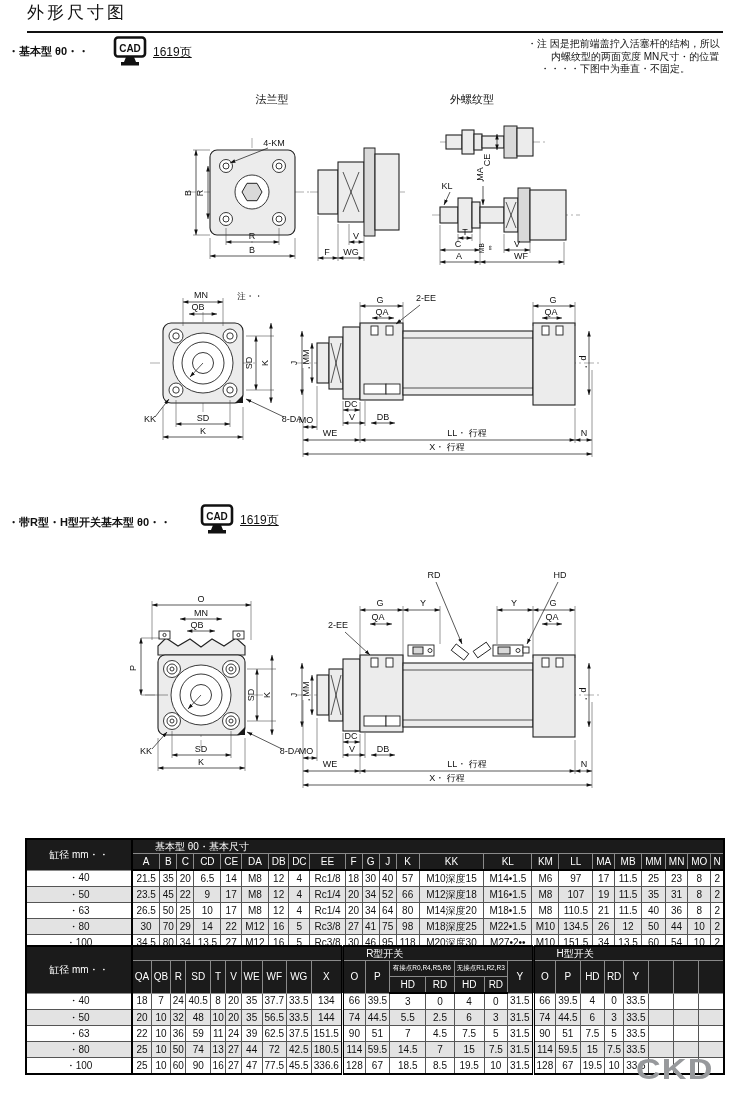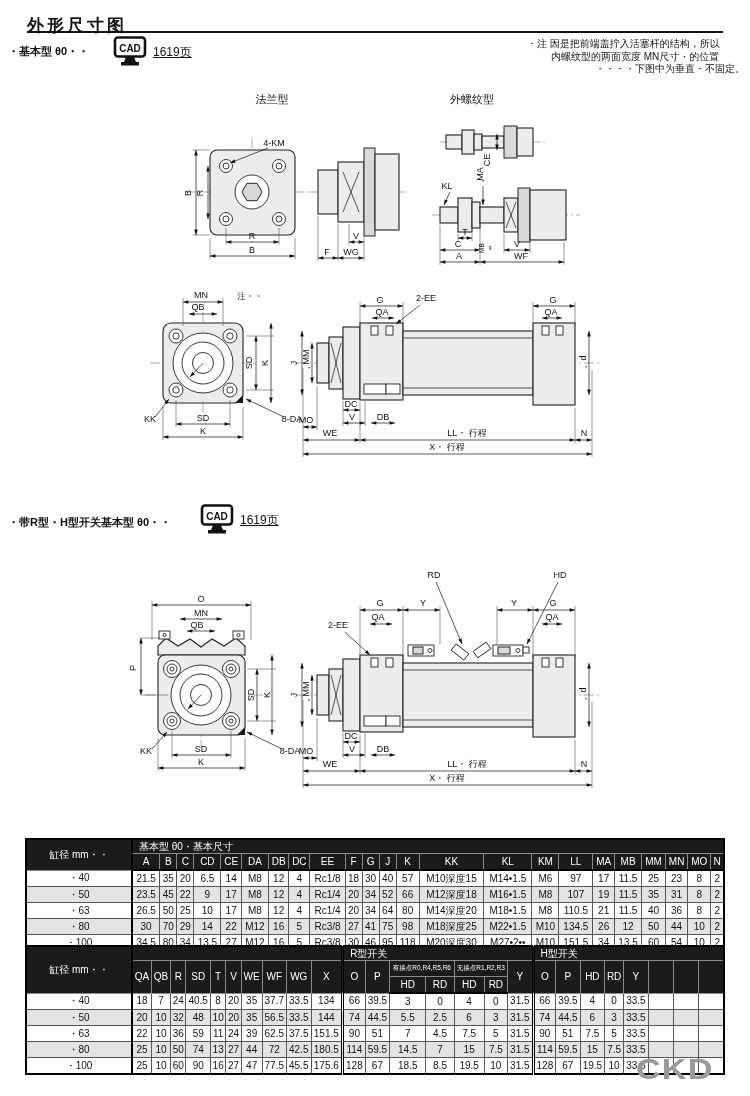--- a/index.html
+++ b/index.html
@@ -1,34 +1,34 @@
 <!DOCTYPE html>
 <html><head>
 <meta charset="utf-8">
 <style>
   html,body{margin:0;padding:0;background:#fff;}
   .page{position:relative;width:750px;height:1096px;background:#fff;overflow:hidden;
         font-family:"Liberation Sans",sans-serif;color:#111;}
   .abs{position:absolute;}
-  .page-title{left:27px;top:14px;font-size:17px;font-weight:bold;letter-spacing:3px;}
+  .page-title{left:27px;top:1px;font-size:17px;font-weight:normal;letter-spacing:3px;}
   .title-rule{left:27px;top:31px;width:696px;height:2px;background:#111;}
   .sec-label{font-size:11px;font-weight:bold;}
   .cad-page{font-size:12px;text-decoration:underline;}
   .notes{left:527px;top:38px;width:218px;font-size:10px;line-height:12.5px;}
   .notes .n2{padding-left:24px;}
-  .notes .n3{padding-left:13px;text-align:right;}
+  .notes .n3{padding-left:13px;}
   .logo{left:636px;top:1052px;font-size:30px;font-weight:bold;color:#97999c;
         letter-spacing:1px;transform:scaleX(1.14);transform-origin:left;}
   
   table{border-collapse:collapse;width:700px;font-size:10px;color:#111;border:2px solid #000;}
   th,td{border:1px solid #555;text-align:center;padding:0 1px;height:15px;line-height:1;
         font-weight:normal;white-space:nowrap;}
   thead tr:last-child th{border-bottom:2px solid #000;}
   .dark{background:#1b1b1b;color:#fff;border:1px solid #8a8a8a;}
-  .gh{text-align:left;padding-left:6px;height:13px;}
+  .gh{text-align:left;padding-left:22px;height:13px;}
   .borehead{width:102px;border-right:2px solid #000;margin-top:28px;}
   .borecell{border-right:2px solid #000;}
   .shade td,.shade th{background:#e3e3e3;}
   .sep{border-left:3px double #000;}
   .tiny{font-size:6.5px;padding:0;}
   .ecol{min-width:20px;}
   
   .cl{stroke:#777;stroke-width:.6;stroke-dasharray:10 3 2 3;fill:none;}
   .sh{fill:#ececec;stroke:#222;stroke-width:1.1;}
   .shw{fill:#fff;stroke:#222;stroke-width:.9;}
@@ -769,21 +769,21 @@
             <th class="borecell">・100</th>
             <td>25</td>
             <td>10</td>
             <td>60</td>
             <td>90</td>
             <td>16</td>
             <td>27</td>
             <td>47</td>
             <td>77.5</td>
             <td>45.5</td>
-            <td>175.6</td>
+            <td>336.6</td>
             <td class="sep">128</td>
             <td>67</td>
             <td>18.5</td>
             <td>8.5</td>
             <td>19.5</td>
             <td>10</td>
             <td>31.5</td>
             <td class="sep">128</td>
             <td>67</td>
             <td>19.5</td>

